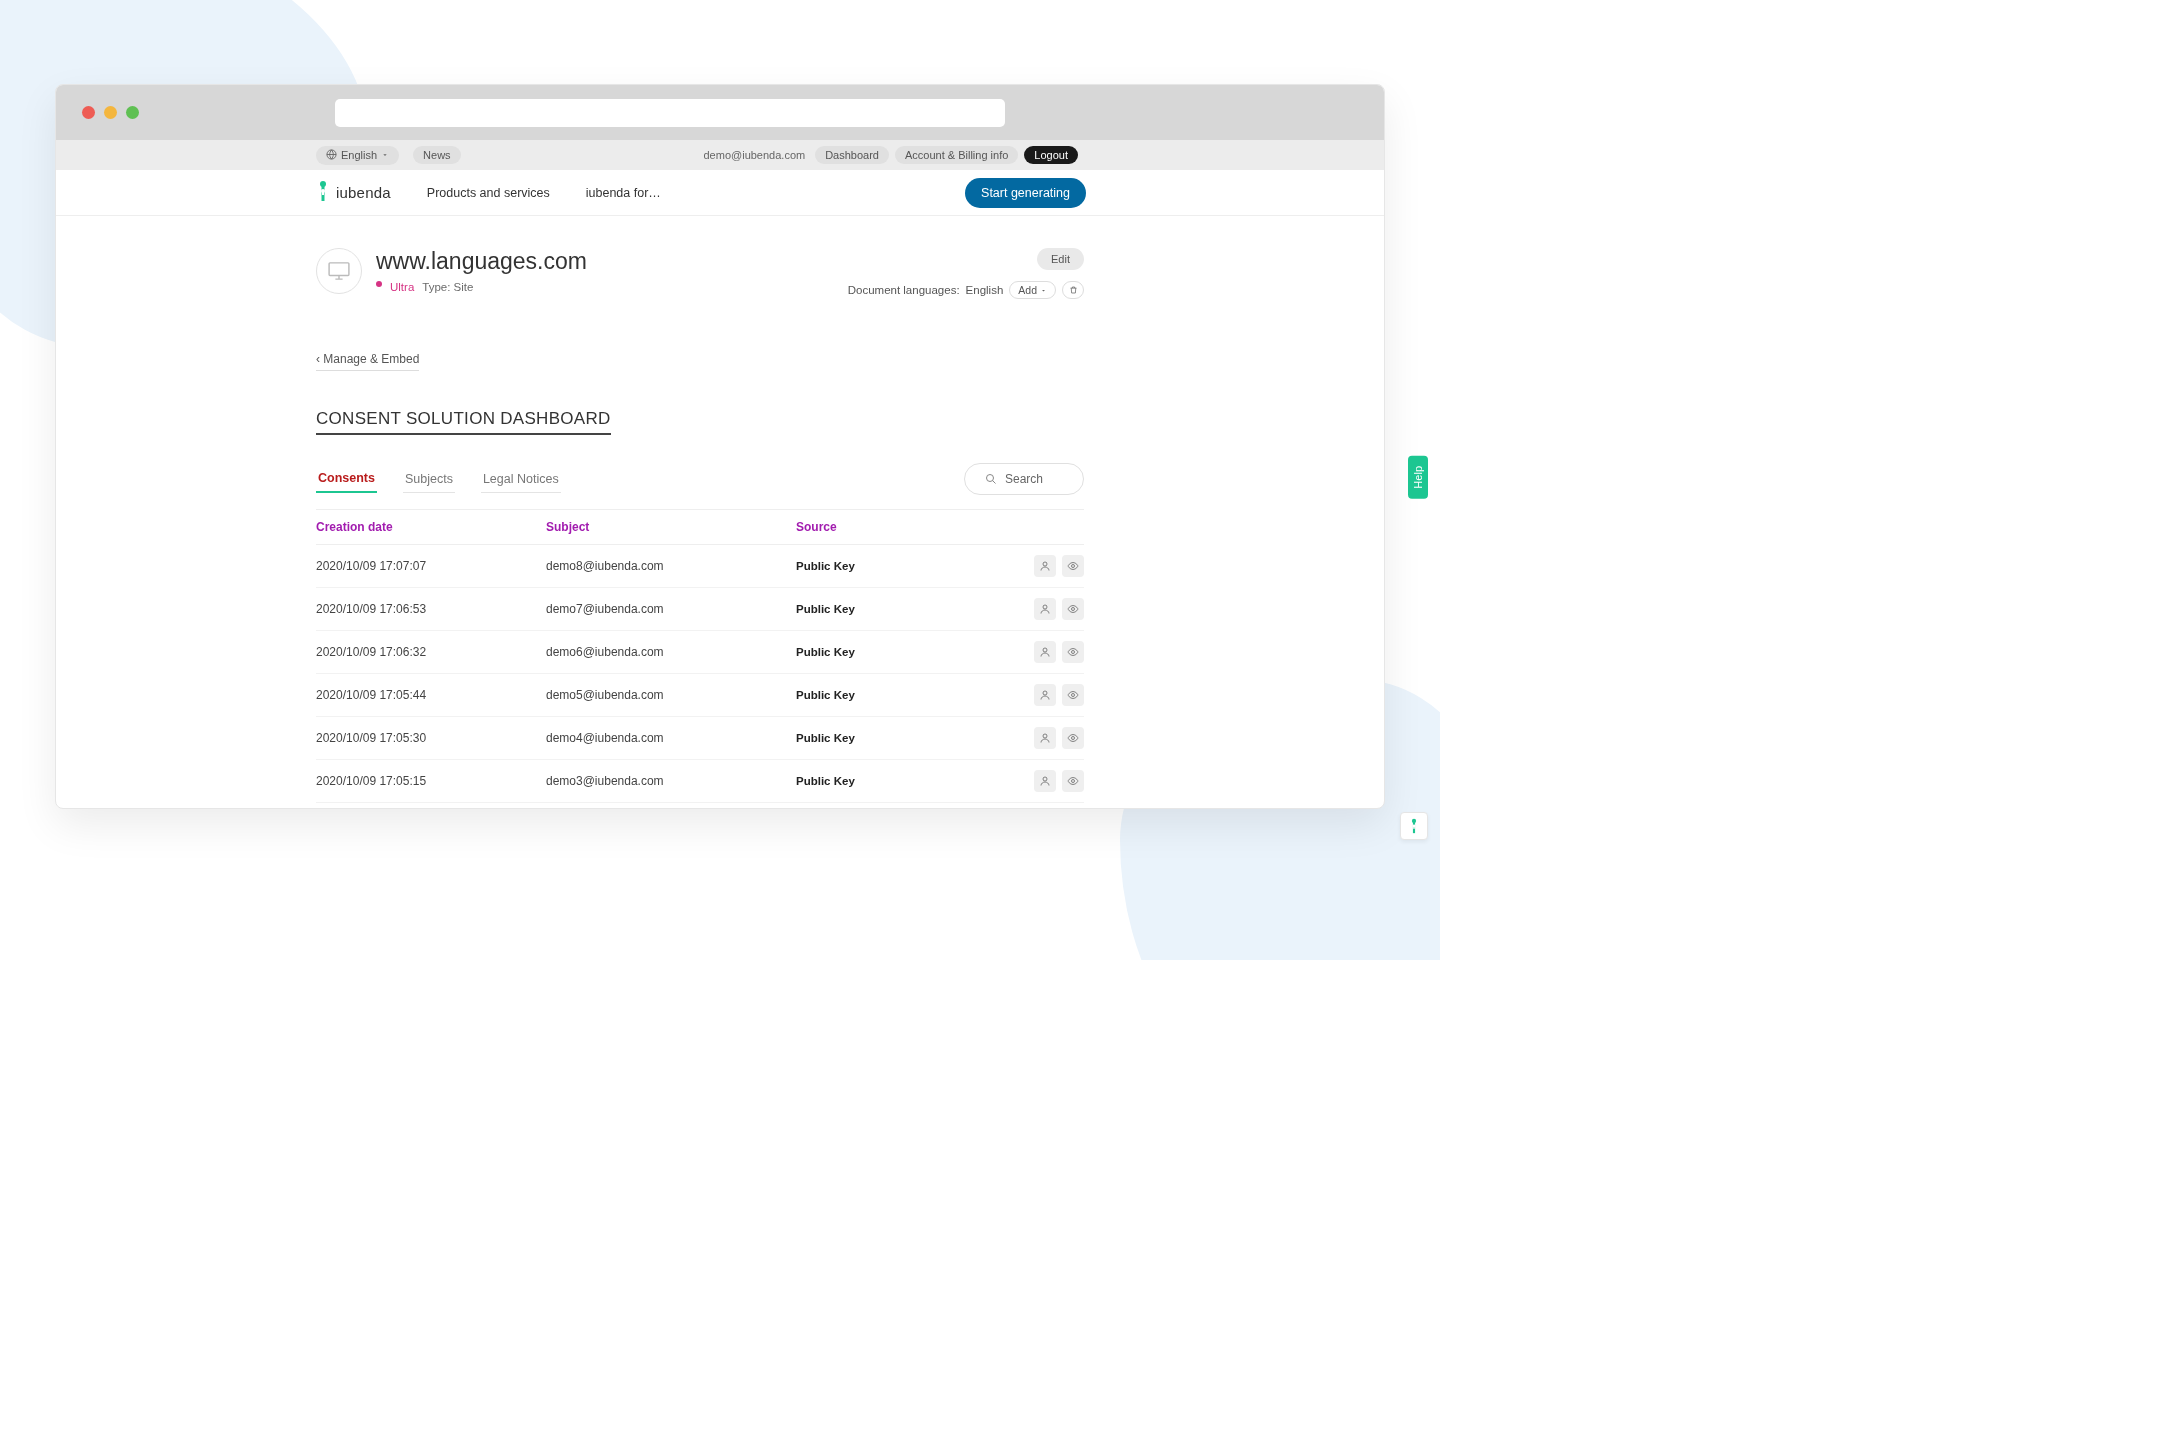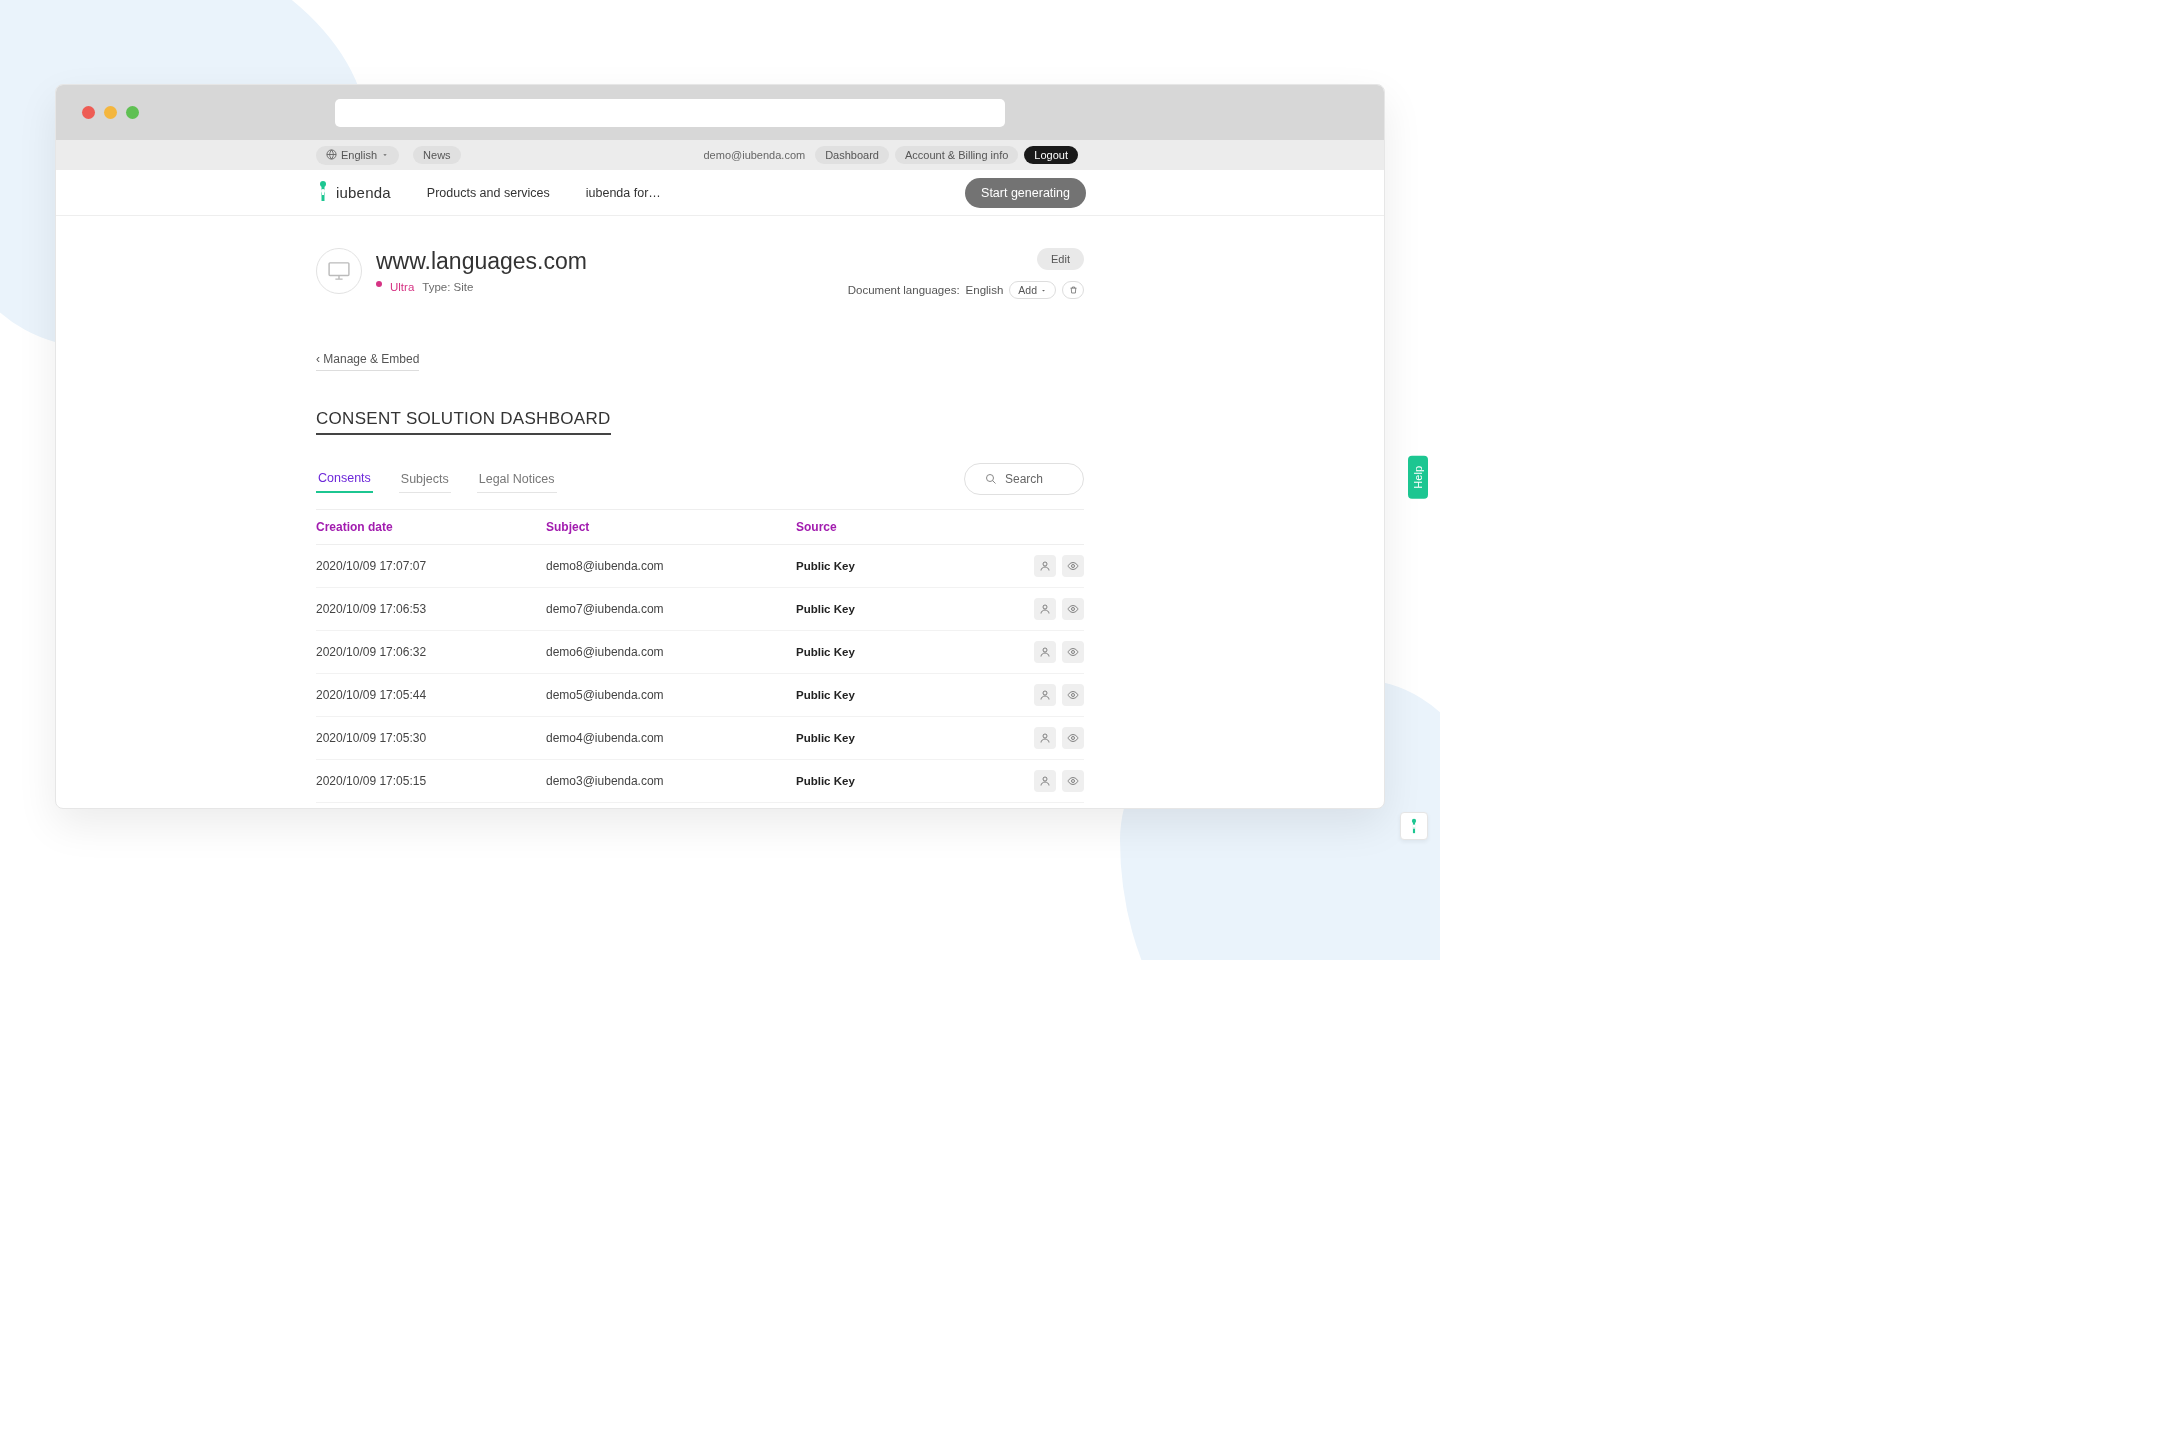--- a/index.html
+++ b/index.html
@@ -79,21 +79,21 @@
     display: flex;
     align-items: center;
     padding: 0 0 0 260px;
   }
   .logo { display: flex; align-items: center; gap: 6px; color:#1cc691; }
   .logo-text { color: #333; font-size: 15px; font-weight: 500; letter-spacing: .2px; }
   .nav-link { margin-left: 36px; font-size: 12.5px; color: #333; }
   .nav .spacer { flex:1; }
   .cta {
     margin-right: 298px;
-    background: #737373;
+    background: #0369a1;
     color: #fff;
     font-size: 12.5px;
     padding: 8px 16px;
     border-radius: 18px;
   }
 
   .content {
     padding: 32px 300px 0 260px;
     position: relative;
   }
@@ -157,21 +157,21 @@
     margin-top: 28px;
     display: flex;
     align-items: center;
   }
   .tab {
     font-size: 12.5px; color:#777;
     padding: 6px 2px;
     margin-right: 26px;
     border-bottom: 2px solid transparent;
   }
-  .tab.active { color:#6d28d9; font-weight:400; border-bottom-color:#1cc691; }
+  .tab.active { color:#b91c1c; font-weight:700; border-bottom-color:#1cc691; }
   .tab + .tab { border-bottom: 1px solid #e4e4e4; }
   .tabs .spacer{flex:1;}
   .search {
     border:1px solid #e0e0e0; border-radius:18px;
     padding: 8px 20px; font-size:12px; color:#666;
     display:flex; align-items:center; gap:8px;
     min-width:120px;
   }
 
   

